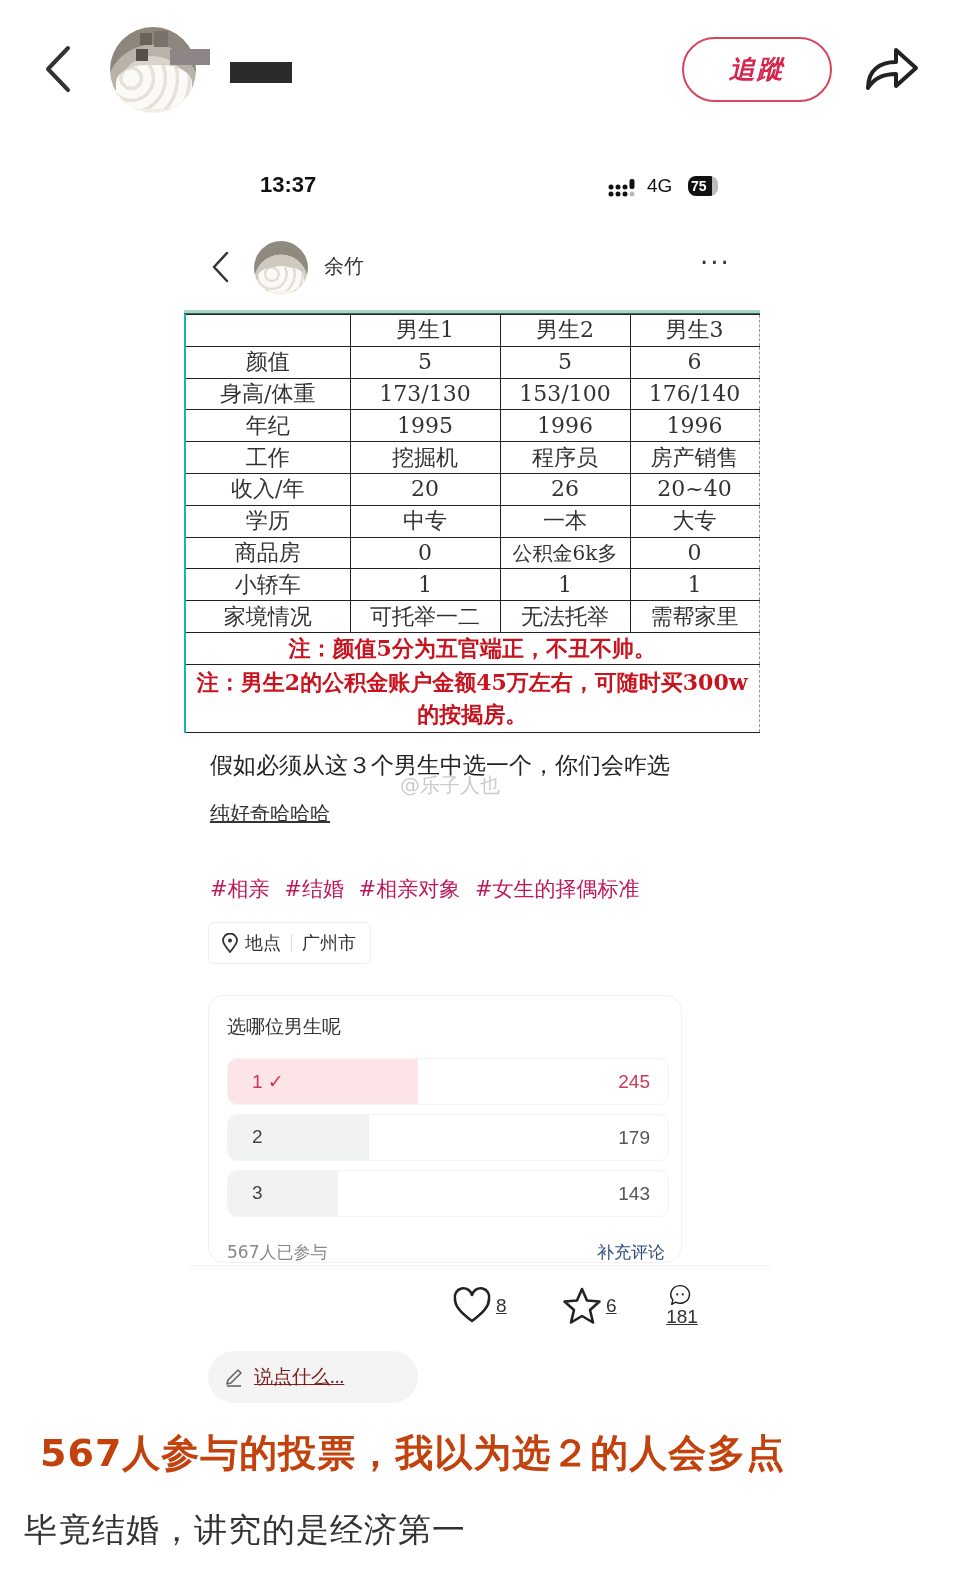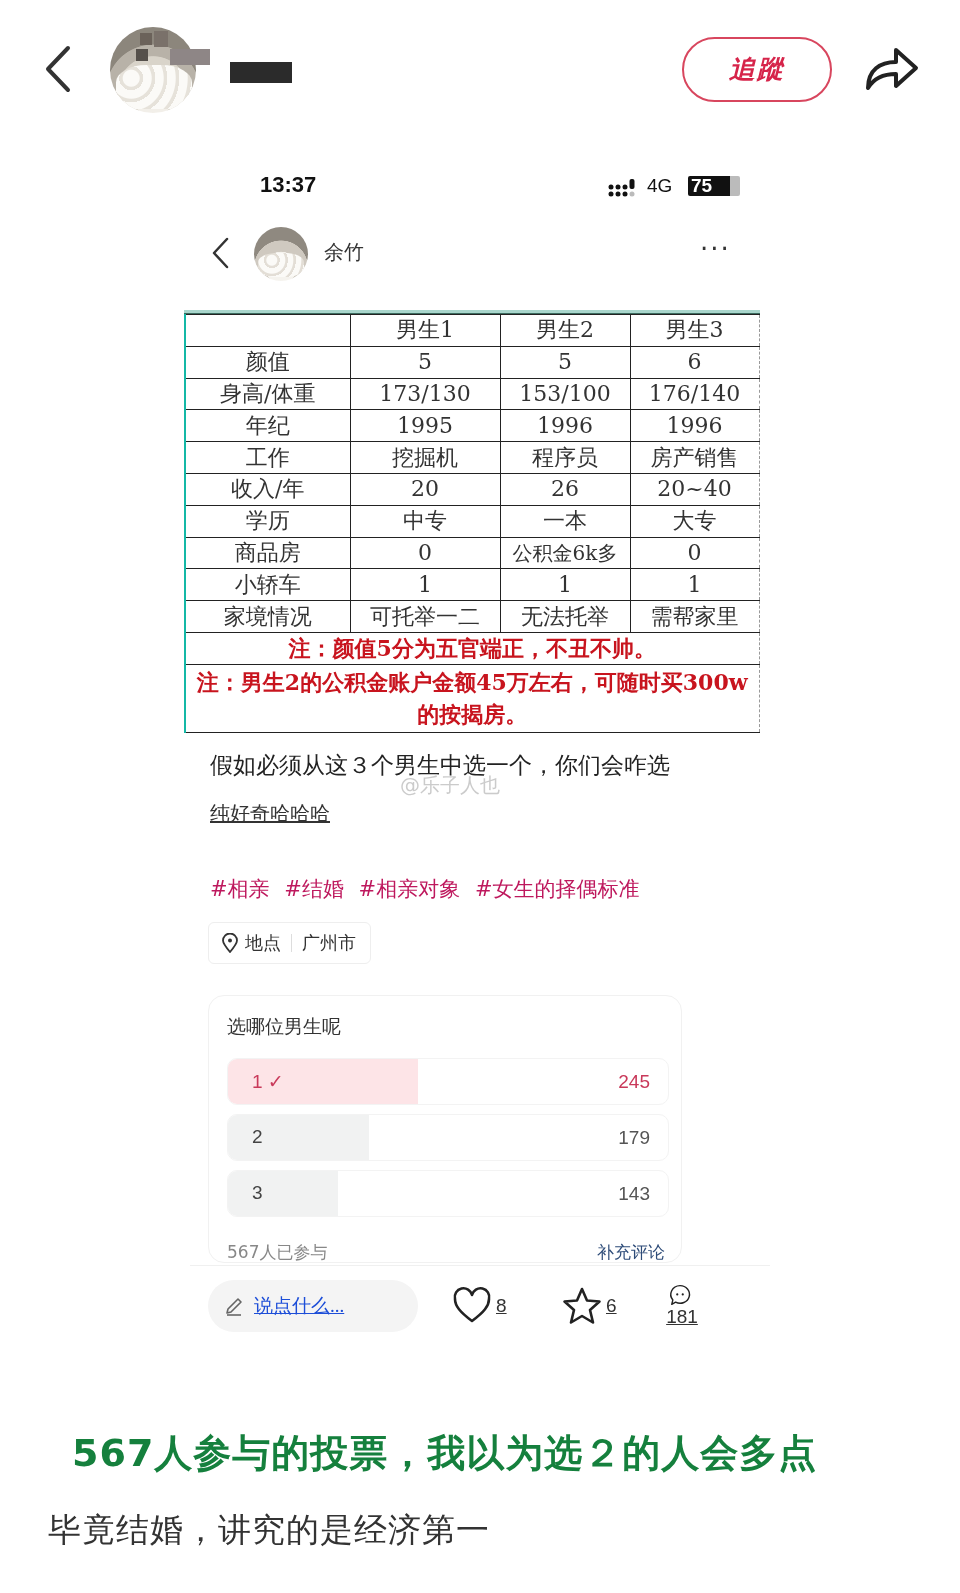--- a/index.html
+++ b/index.html
@@ -22,25 +22,25 @@
   .follow-btn { position: absolute; left: 682px; top: 37px; width: 150px; height: 65px; border: 2px solid #d8465e;
     border-radius: 33px; color: #d6244a; font-size: 26px; font-weight: bold; text-align: center; line-height: 61px;
     letter-spacing: 2px; cursor: pointer; background: #fff; font-style: italic; }
   .share-btn { position: absolute; left: 862px; top: 42px; width: 60px; height: 54px; cursor: pointer; }
 
   
   .status-bar { position: absolute; left: 180px; top: 166px; width: 580px; height: 40px; }
   .status-time { position: absolute; left: 80px; top: 6px; font-size: 22px; font-weight: bold; color: #111; font-family: "Liberation Sans", sans-serif; }
   .status-signal { position: absolute; left: 428px; top: 13px; width: 30px; height: 18px; }
   .status-net { position: absolute; left: 467px; top: 9px; font-size: 19px; color: #111; font-family: "Liberation Sans", sans-serif; }
-  .status-battery { position: absolute; left: 508px; top: 10px; width: 52px; height: 20px; border-radius: 2px;
-    background: linear-gradient(90deg, #111 0 80%, #bbb 80% 100%); color: #fff; font-size: 19px; font-weight: bold;
+  .status-battery { position: absolute; left: 508px; top: 10px; width: 30px; height: 20px; border-radius: 8px;
+    background: linear-gradient(90deg, #111 0 80%, #bbb 80% 100%); color: #fff; font-size: 14px; font-weight: bold;
     text-align: left; padding-left: 3px; line-height: 20px; font-family: "Liberation Sans", sans-serif; }
 
-  .inner-header { position: absolute; left: 200px; top: 224px; width: 560px; height: 60px; }
+  .inner-header { position: absolute; left: 200px; top: 238px; width: 560px; height: 60px; }
   .inner-back { position: absolute; left: 10px; top: 12px; width: 20px; height: 34px; cursor: pointer; }
   .inner-avatar { position: absolute; left: 54px; top: 3px; width: 54px; height: 54px; border-radius: 50%;
     background: radial-gradient(circle at 50% 75%, #f5f3ee 0 32%, #cfc9c0 33% 55%, #8f8980 56% 100%); overflow: hidden; }
   .inner-avatar .buns { position: absolute; left: 4px; top: 26px; width: 46px; height: 24px; border-radius: 40%;
     background: repeating-radial-gradient(circle at 30% 30%, #fbfaf7 0 5px, #e3ded6 6px 8px); }
   .inner-name { position: absolute; left: 124px; top: 15px; font-size: 20px; color: #333; }
   .inner-more { position: absolute; left: 500px; top: 10px; font-size: 26px; color: #333; letter-spacing: 2px; cursor: pointer; }
 
   
   .table-wrap { position: absolute; left: 184px; top: 310px; width: 576px; }
@@ -76,31 +76,31 @@
   .poll-opt.sel .fill { background: #fde4e7; }
   .poll-opt .lbl { position: absolute; left: 24px; top: 11px; font-size: 19px; color: #444; font-family: "Liberation Sans", sans-serif; }
   .poll-opt.sel .lbl { color: #c9395a; }
   .poll-opt .cnt { position: absolute; right: 18px; top: 12px; font-size: 19px; color: #555; font-family: "Liberation Sans", sans-serif; }
   .poll-opt.sel .cnt { color: #c9395a; }
   .poll-foot-left { position: absolute; left: 18px; top: 245px; font-size: 17px; color: #888; }
   .poll-foot-right { position: absolute; right: 16px; top: 245px; font-size: 17px; color: #2d4b78; cursor: pointer; }
   .hr-line { position: absolute; left: 190px; top: 1265px; width: 580px; height: 1px; background: #f0f0f0; }
 
   
-  .comment-input { position: absolute; left: 208px; top: 1280px; width: 210px; height: 52px; border-radius: 26px;
-    background: #f4f4f4; font-size: 19px; color: #1d4ed8; display: flex; align-items: center; padding-left: 16px; cursor: text; font-family: Liberation Serif, serif; }
+  .comment-input { position: absolute; left: 208px; top: 1351px; width: 210px; height: 52px; border-radius: 26px;
+    background: #f4f4f4; font-size: 19px; color: #7f1d1d; display: flex; align-items: center; padding-left: 16px; cursor: text; font-family: Liberation Serif, serif; }
   .comment-input .pen { width: 20px; height: 20px; margin-right: 10px; }
   .comment-input .ph { text-decoration: underline; }
   .act { position: absolute; top: 1284px; height: 44px; display: flex; align-items: center; cursor: pointer; }
   .act svg { width: 40px; height: 40px; }
   .act .num { font-size: 19px; color: #333; text-decoration: underline; margin-left: 4px; font-family: "Liberation Sans", sans-serif; }
 
   
-  .caption-1 { position: absolute; left: 40px; top: 1428px; font-size: 38px; font-weight: bold; color: #15803d; letter-spacing: 1px; margin-left: 32px; }
-  .caption-2 { position: absolute; left: 48px; top: 1508px; font-size: 33px; color: #333; letter-spacing: 1px; }
+  .caption-1 { position: absolute; left: 40px; top: 1428px; font-size: 38px; font-weight: bold; color: #c2410c; letter-spacing: 1px; }
+  .caption-2 { position: absolute; left: 24px; top: 1508px; font-size: 33px; color: #333; letter-spacing: 1px; }
 </style>
 </head>
 <body>
 
 <div class="outer-header">
   <div class="back-btn">
     <svg width="40" height="50" viewBox="0 0 40 50">
       <polyline points="28,4 8,25 28,46" fill="none" stroke="#333" stroke-width="4" stroke-linecap="round" stroke-linejoin="round"></polyline>
     </svg>
   </div>

